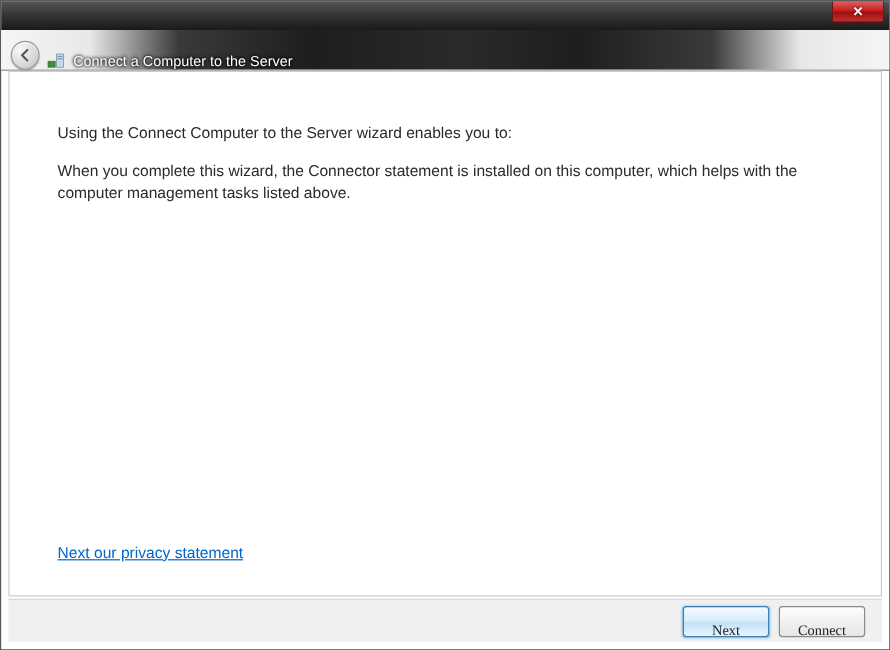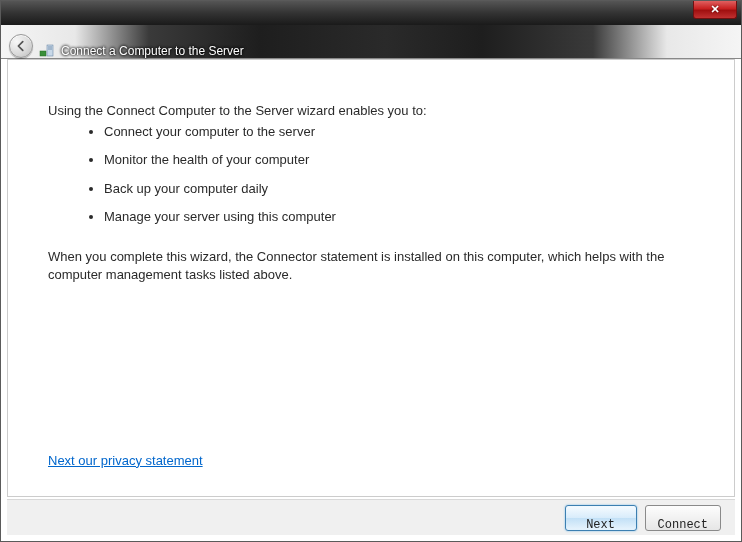--- a/index.html
+++ b/index.html
@@ -70,21 +70,21 @@
   .content {
     position: absolute;
     top: 58px; left: 6px; right: 6px; bottom: 44px;
     background: #fff;
     border: 1px solid #ccc;
     padding: 42px 40px 20px 40px;
     color: #2a2a2a;
     font-size: 13px;
     line-height: 1.4;
   }
-  .intro { margin-bottom: 3px; }
+  .intro { margin-bottom: 14px; }
   ul.bullets {
     margin: 0 0 22px 0;
     padding: 0 0 0 56px;
     list-style: disc;
   }
   ul.bullets li { margin-bottom: 10px; }
   .para { margin-bottom: 18px; }
   .privacy {
     position: absolute;
     left: 40px; bottom: 26px;
@@ -103,21 +103,21 @@
     align-items: center;
     justify-content: flex-end;
     padding: 0 14px;
     gap: 8px;
   }
   .btn {
     min-width: 72px;
     height: 22px;
     padding: 12px 12px;
     font-size: 12px;
-    font-family: Liberation Mono, monospace;
+    font-family: Liberation Serif, serif;
     border: 1px solid #8a8a8a;
     border-radius: 3px;
     background: linear-gradient(to bottom, #fdfdfd, #e6e6e6);
     cursor: pointer;
     color: #222;
   }
   .btn.primary {
     border: 1px solid #3c7fb1;
     box-shadow: 0 0 2px #6fb7e8, inset 0 0 1px #bfe4ff;
     background: linear-gradient(to bottom, #f6fbff, #d8ecfb 49%, #c2e0f6 51%, #e8f4fd);
@@ -146,26 +146,20 @@
         <rect x="8" y="3" width="6" height="11" fill="#c8d8e8" stroke="#5a7a9a" stroke-width="0.5"></rect>
         <line x1="9" y1="5" x2="13" y2="5" stroke="#5a7a9a" stroke-width="0.7"></line>
         <line x1="9" y1="7" x2="13" y2="7" stroke="#5a7a9a" stroke-width="0.7"></line>
       </svg>
     </div>
     <div class="header-title">Connect a Computer to the Server</div>
   </div>
 
   <div class="content">
     <div class="intro">Using the Connect Computer to the Server wizard enables you to:</div>
-    <ul class="bullets">
-      <li>Connect your computer to the server</li>
-      <li>Monitor the health of your computer</li>
-      <li>Back up your computer daily</li>
-      <li>Manage your server using this computer</li>
-    </ul>
     <div class="para">When you complete this wizard, the Connector statement is installed on this computer, which helps with the computer management tasks listed above.</div>
     <a class="privacy">Next our privacy statement</a>
   </div>
 
   <div class="footer">
     <button class="btn primary">Next</button>
     <button class="btn">Connect</button>
   </div>
 
 </div>

